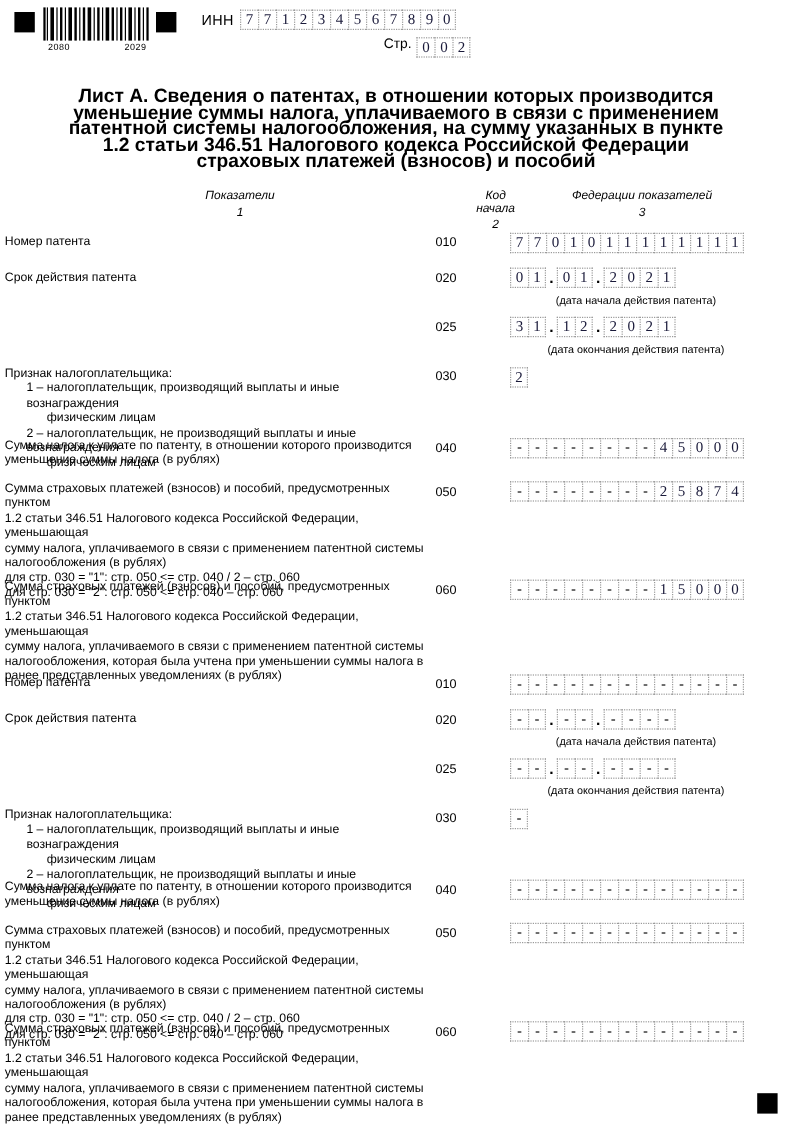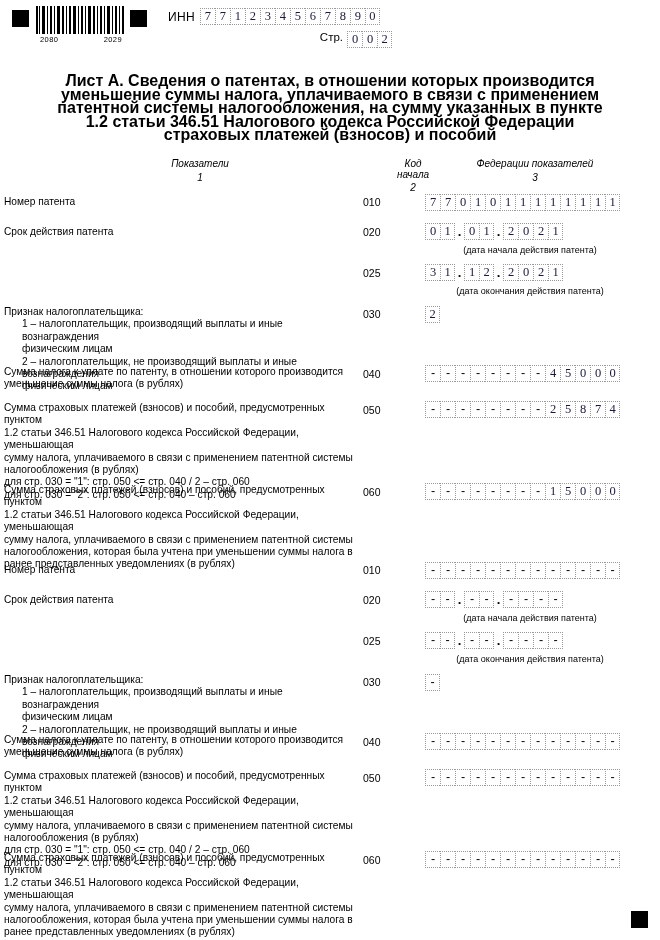--- a/index.html
+++ b/index.html
@@ -132,21 +132,21 @@
     left: 425px;
     font-size: 9px;
     width: 210px;
     text-align: center;
   }
   .sublist {
     font-size: 10.2px;
     line-height: 12.4px;
     margin-left: 18px;
   }
-  .sublist .indent { display: block; }
+  .sublist .indent { margin-left: 17px; display: block; }
   .formula { font-size: 10.2px; line-height: 12.4px; }
 </style>
 </head>
 <body>
 
 <div class="header">
   <div class="corner-mark corner-tl"></div>
   <div class="corner-mark corner-tr2"></div>
 
   <div class="barcode-wrap">

